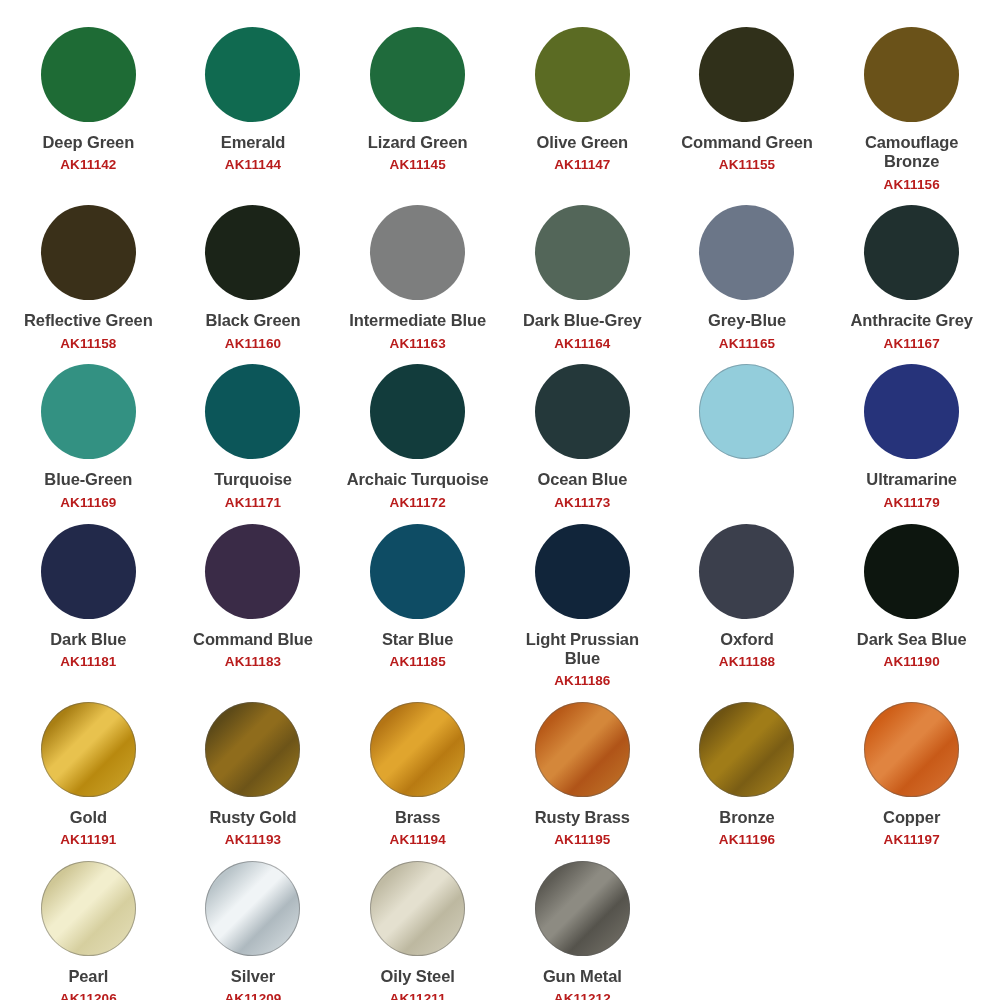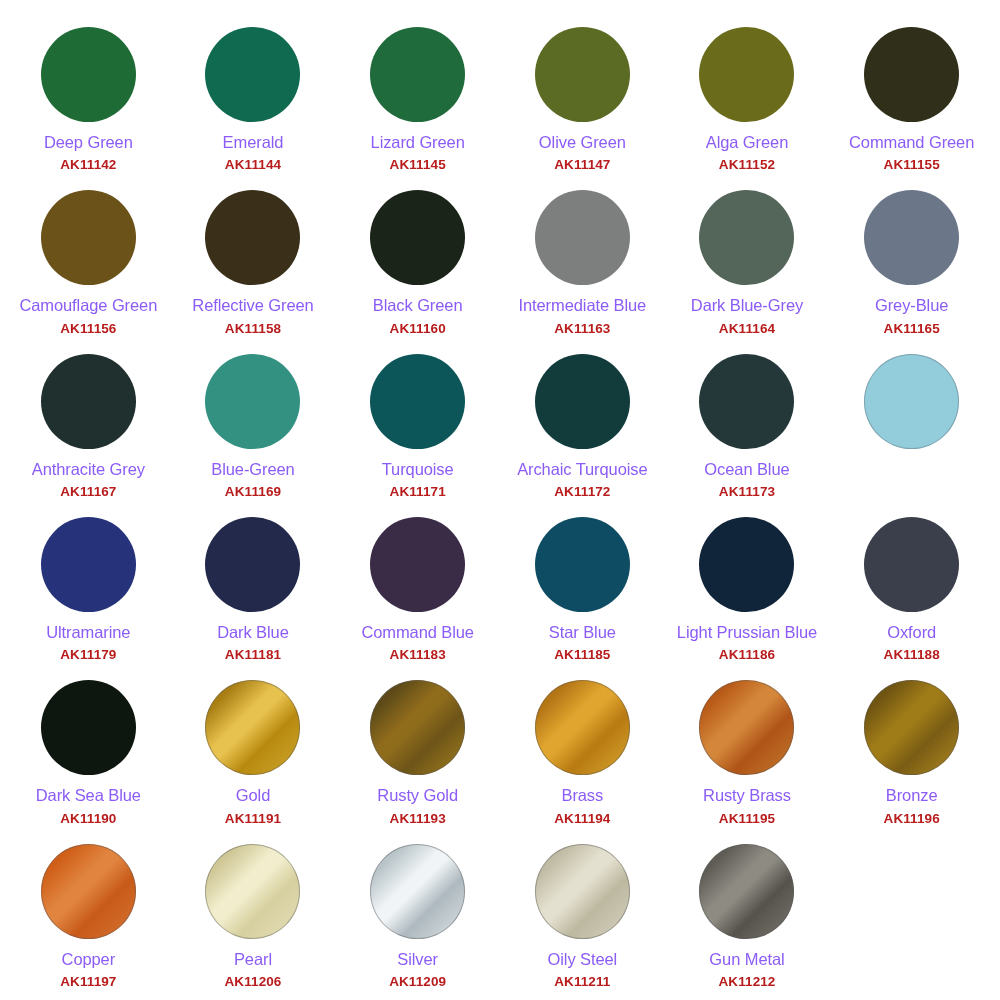--- a/index.html
+++ b/index.html
@@ -43,23 +43,23 @@
 
   .swatch-text {
     margin-top: 11px;
     text-align: center;
     line-height: 1.17;
     width: 152px;
   }
 
   .swatch-name {
     font-size: 16.5px;
-    font-weight: 400;
+    font-weight: 700;
     letter-spacing: -0.1px;
-    color: #8b5cf6;
+    color: #404040;
     display: block;
   }
 
   .swatch-code {
     font-size: 13.5px;
     font-weight: 700;
     letter-spacing: 0.1px;
     color: #b91c1c;
     display: block;
     margin-top: 5px;
@@ -91,37 +91,30 @@
       </div>
     </div>
     <div class="swatch-cell">
       <div class="swatch-disc" style="background: rgb(91, 107, 35);"></div>
       <div class="swatch-text">
         <span class="swatch-name">Olive Green</span>
         <span class="swatch-code">AK11147</span>
       </div>
     </div>
     <div class="swatch-cell">
-      <div class="swatch-disc" style="background: rgb(106, 108, 28);"></div>
-      <div class="swatch-text">
-        <span class="swatch-name">Alga Green</span>
-        <span class="swatch-code">AK11152</span>
-      </div>
-    </div>
-    <div class="swatch-cell">
       <div class="swatch-disc" style="background: rgb(48, 48, 26);"></div>
       <div class="swatch-text">
         <span class="swatch-name">Command Green</span>
         <span class="swatch-code">AK11155</span>
       </div>
     </div>
     <div class="swatch-cell">
       <div class="swatch-disc" style="background: rgb(106, 82, 25);"></div>
       <div class="swatch-text">
-        <span class="swatch-name">Camouflage Green</span>
+        <span class="swatch-name">Camouflage Bronze</span>
         <span class="swatch-code">AK11156</span>
       </div>
     </div>
     <div class="swatch-cell">
       <div class="swatch-disc" style="background: rgb(58, 48, 25);"></div>
       <div class="swatch-text">
         <span class="swatch-name">Reflective Green</span>
         <span class="swatch-code">AK11158</span>
       </div>
     </div>

